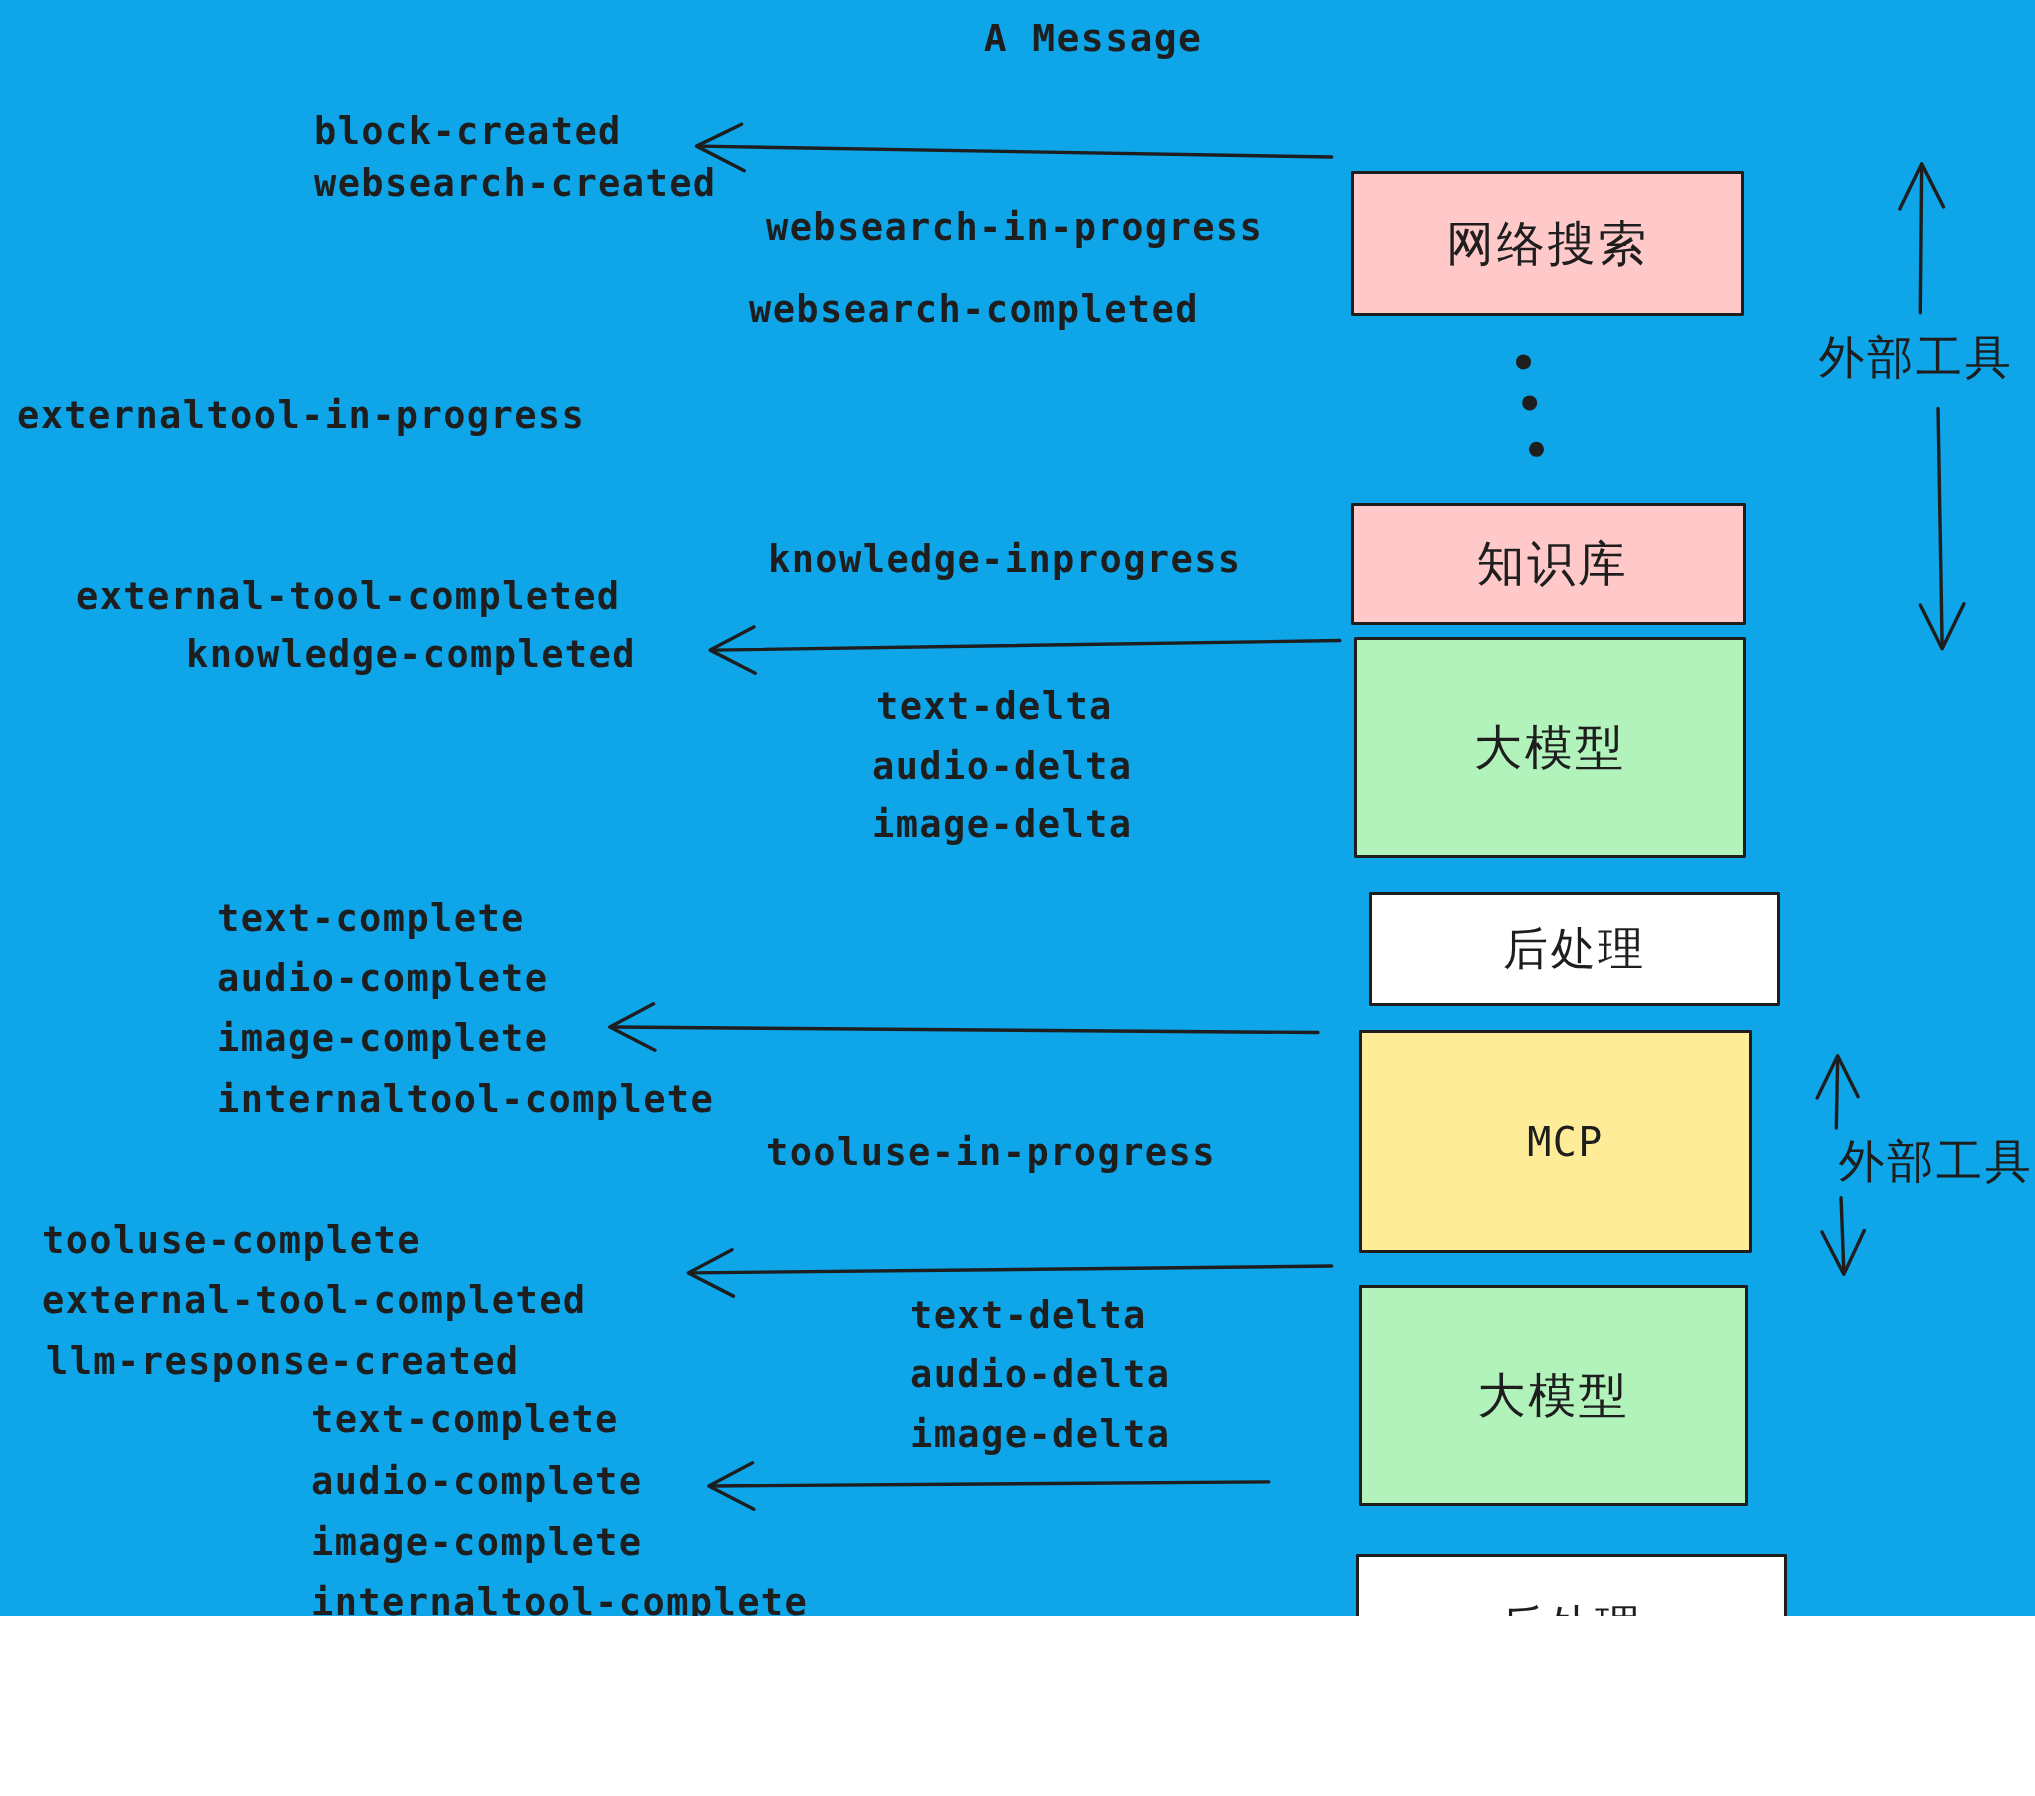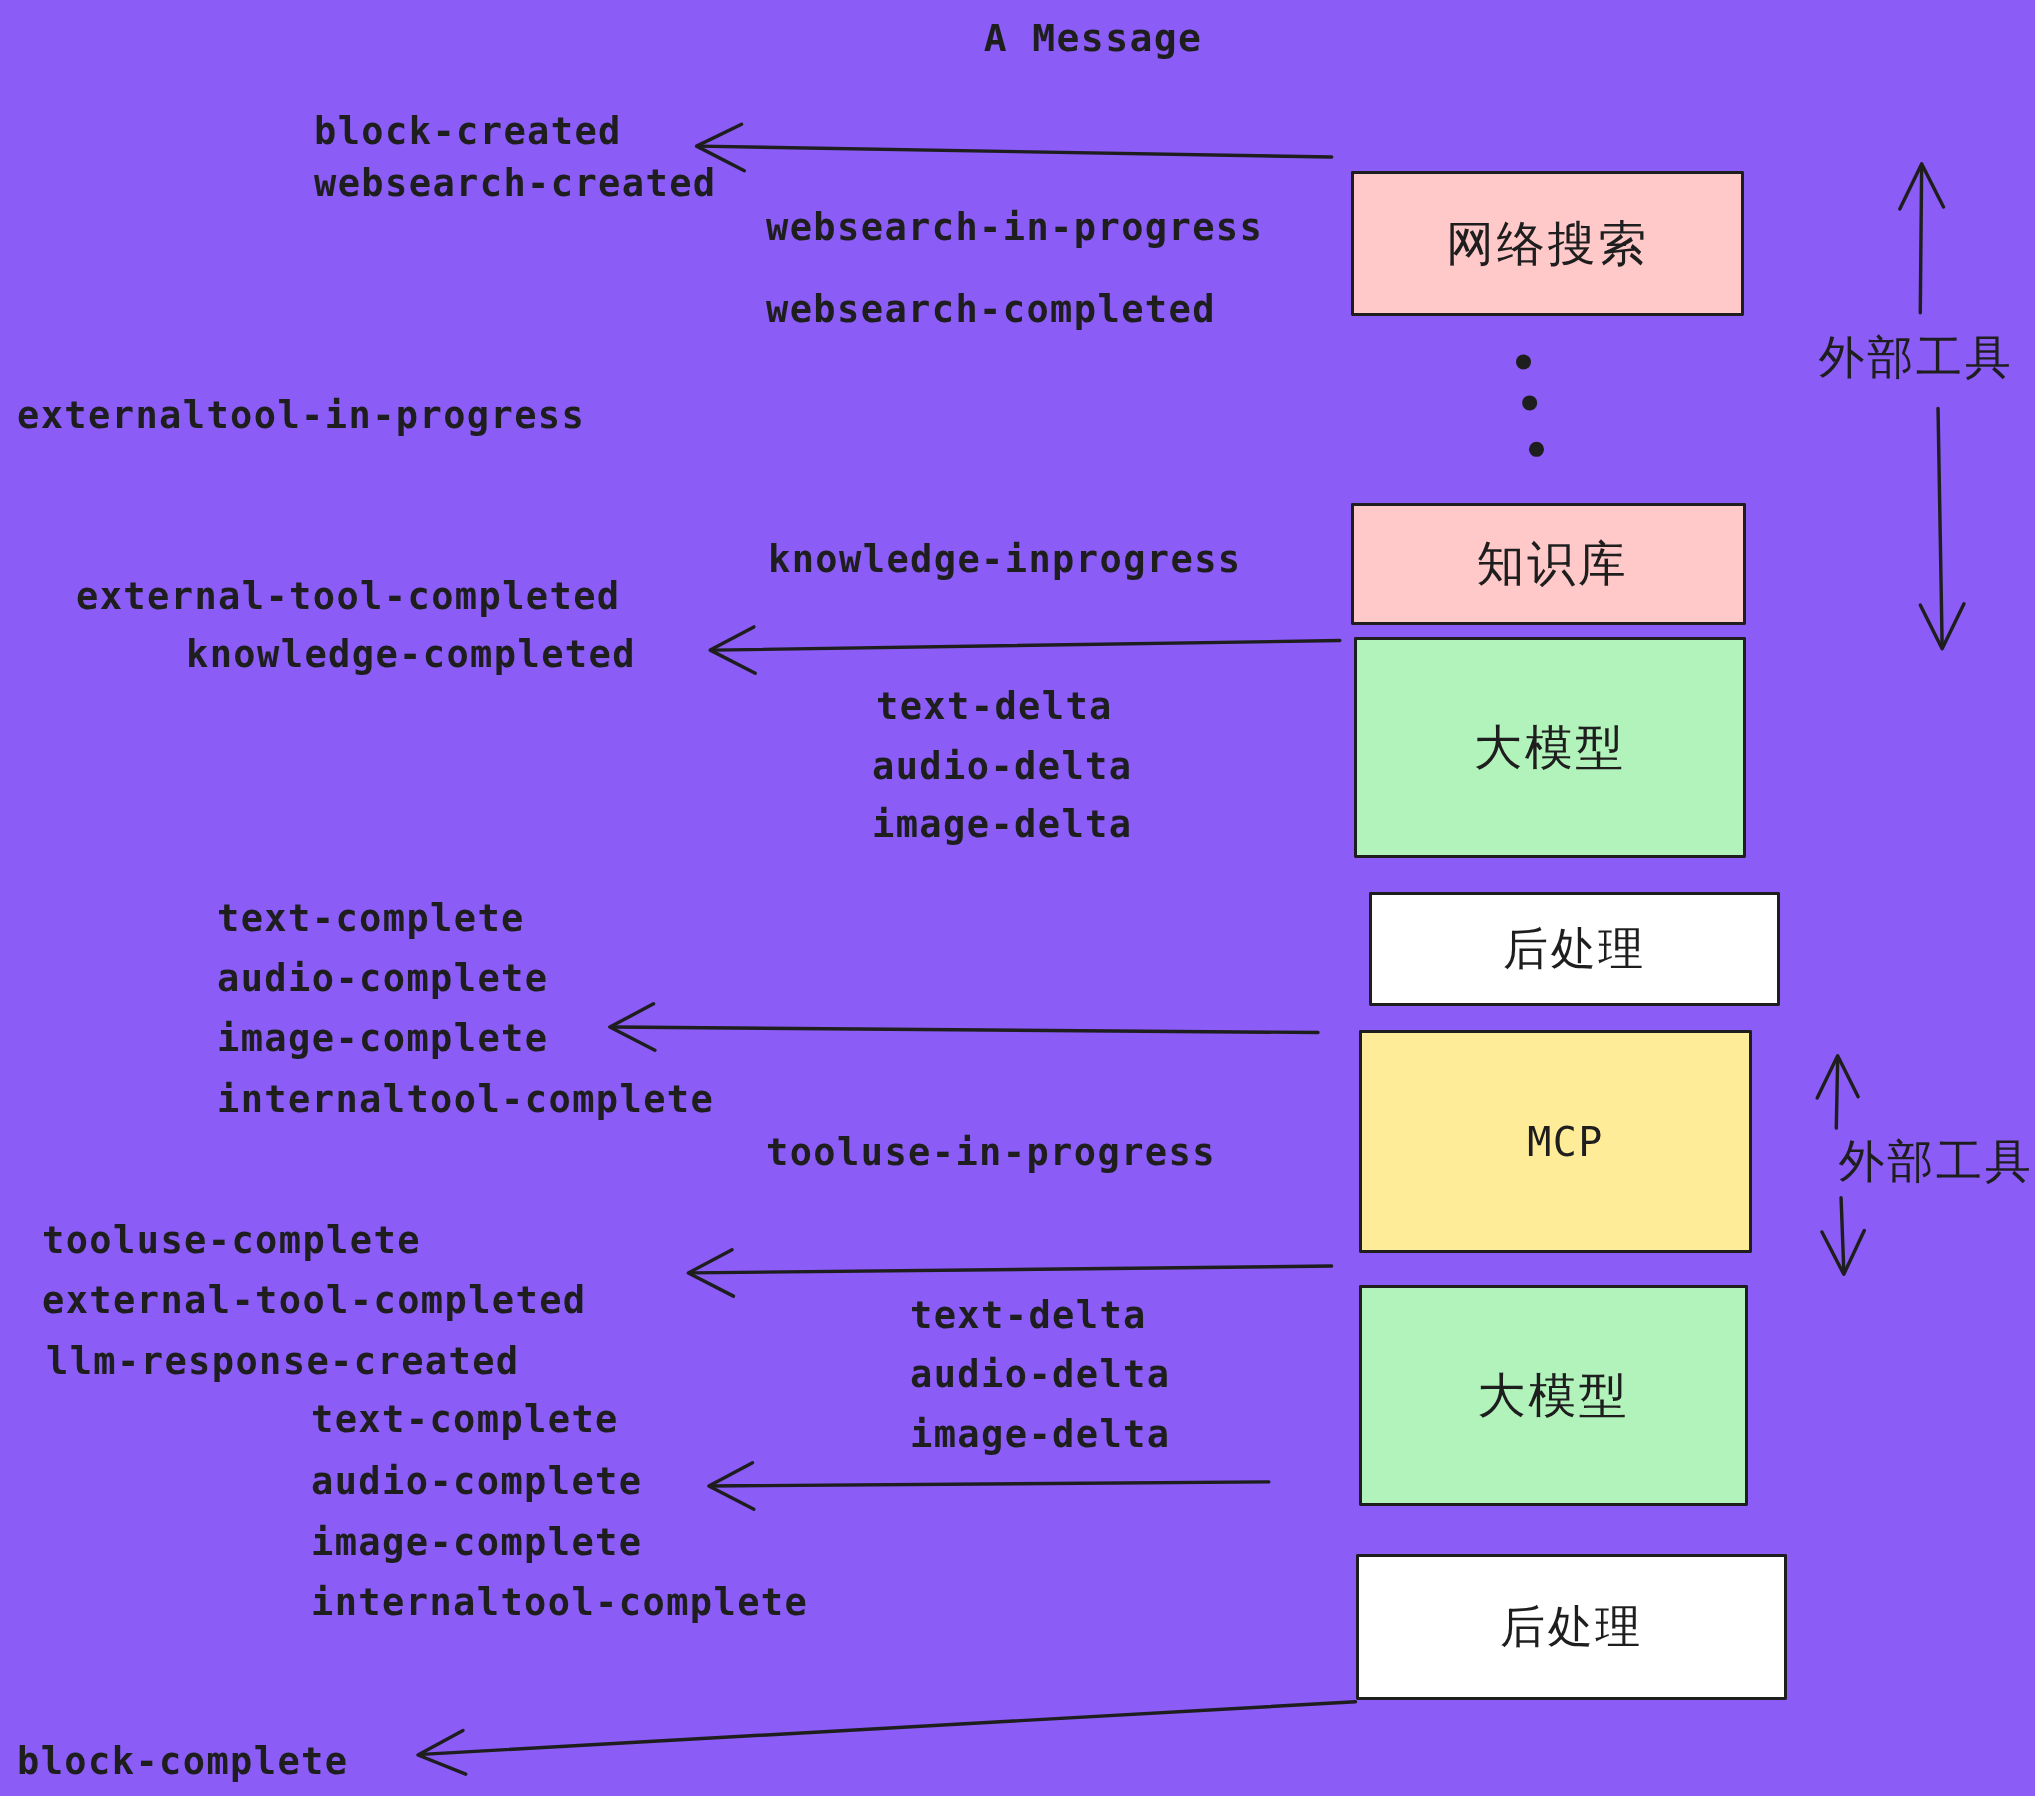--- a/index.html
+++ b/index.html
@@ -1,16 +1,16 @@
 <!DOCTYPE html>
 <html style="font-size:11px"><head>
 <meta charset="utf-8">
 <style>
   html,body{margin:0;padding:0;background:#ffffff;}
-  #canvas{position:relative;width:2035px;height:1796px;background:#8b5cf6;overflow:hidden;
+  #canvas{position:relative;width:2035px;height:1616px;background:#0ea5e9;overflow:hidden;
           font-family:"DejaVu Sans Mono",monospace;color:#1e1e1e;}
   .ev{position:absolute;font-family:"DejaVu Sans Mono",monospace;font-size:37px;font-weight:600;
       letter-spacing:1.4px;white-space:nowrap;transform:translateY(-50%);color:#1e1e1e;}
   .title{position:absolute;font-family:"DejaVu Sans Mono",monospace;font-size:38px;font-weight:600;
       letter-spacing:1.4px;white-space:nowrap;transform:translate(-50%,-50%);color:#1e1e1e;}
   .box{position:absolute;box-sizing:border-box;border:3.4px solid #1e1e1e;border-radius:1.4px;
       display:flex;align-items:center;justify-content:center;}
   .box .lbl{font-family:Liberation Sans, sans-serif;font-size:48px;font-weight:500;color:#1e1e1e;
       letter-spacing:2.7px;white-space:nowrap;}
   .box .lbl.mono{font-family:"DejaVu Sans Mono",monospace;font-size:40px;font-weight:400;letter-spacing:1.4px;margin-left:20px;}
@@ -105,21 +105,21 @@
   <div class="box" style="left:1356px;top:1554px;width:431px;height:146px;background:#ffffff;">
     <span class="lbl" style="font-size:45px;">后处理</span>
   </div>
 
   <div class="side-label" style="left:1916px;top:358px;">外部工具</div>
   <div class="side-label" style="left:1936px;top:1162px;">外部工具</div>
 
   <div class="ev" style="left:314px;top:131px;">block-created</div>
   <div class="ev" style="left:766px;top:227px;">websearch-in-progress</div>
   <div class="ev" style="left:314px;top:183px;">websearch-created</div>
-  <div class="ev" style="left:766px;top:309px;">websearch-completed</div>
+  <div class="ev" style="left:749px;top:309px;">websearch-completed</div>
   <div class="ev" style="left:768px;top:559px;">knowledge-inprogress</div>
   <div class="ev" style="left:17px;top:415px;">externaltool-in-progress</div>
   <div class="ev" style="left:76px;top:596px;">external-tool-completed</div>
   <div class="ev" style="left:186px;top:654px;">knowledge-completed</div>
   <div class="ev" style="left:876px;top:706px;">text-delta</div>
   <div class="ev" style="left:872px;top:766px;">audio-delta</div>
   <div class="ev" style="left:872px;top:824px;">image-delta</div>
   <div class="ev" style="left:217px;top:918px;">text-complete</div>
   <div class="ev" style="left:217px;top:978px;">audio-complete</div>
   <div class="ev" style="left:217px;top:1038px;">image-complete</div>

